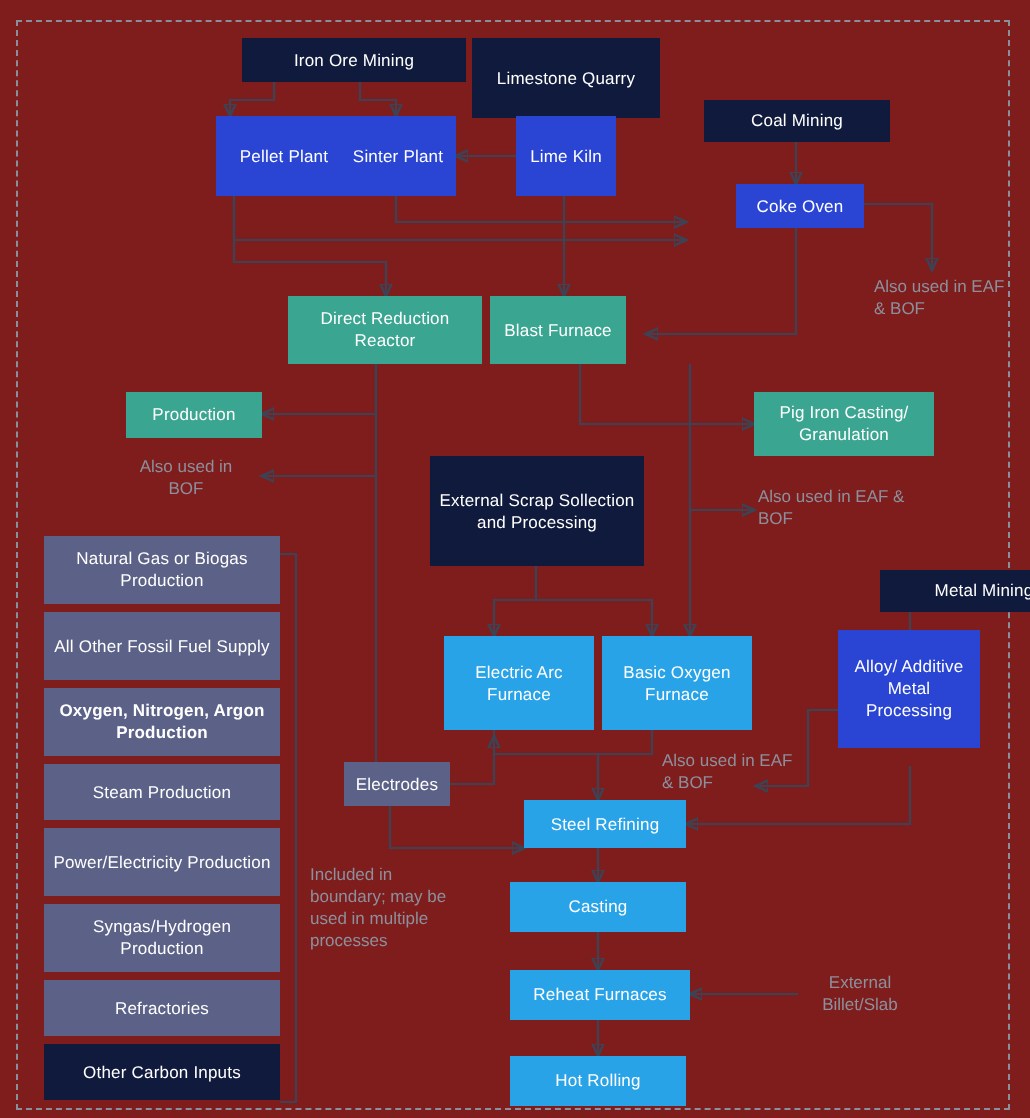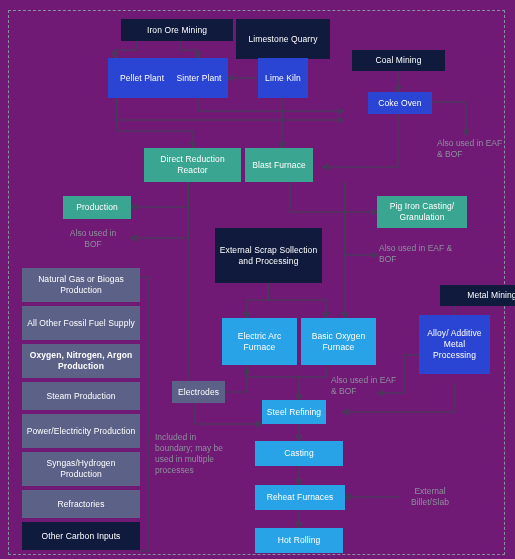--- a/index.html
+++ b/index.html
@@ -8,21 +8,21 @@
     padding: 0;
     background: #ffffff;
   }
   body {
     font-family: "Liberation Sans", sans-serif;
   }
   #canvas {
     position: relative;
     width: 515px;
     height: 559px;
-    background: #701a75;
+    background: #7f1d1d;
     overflow: hidden;
   }
   #boundary {
     position: absolute;
     left: 8px;
     top: 10px;
     width: 497px;
     height: 545px;
     border: 1px dashed #8a8f9e;
     box-sizing: border-box;
@@ -174,21 +174,21 @@
   <div class="node navy" style="left:424px; top:285px; width:104px;  height:21px;margin-left:16px;">Metal Mining</div>
 
   <div class="node royal" style="left:419px; top:315px; width:71px;  height:59px;">Alloy/ Additive Metal Processing</div>
 
   <div class="node lblue" style="left:222px; top:318px; width:75px;  height:47px;">Electric Arc Furnace</div>
 
   <div class="node lblue" style="left:301px; top:318px; width:75px;  height:47px;">Basic Oxygen Furnace</div>
 
   <div class="node gray" style="left:172px; top:381px; width:53px;  height:22px;">Electrodes</div>
 
-  <div class="node lblue" style="left:262px; top:400px; width:64px;  height:24px;">Steel Refining</div>
+  <div class="node lblue" style="left:262px; top:400px; width:81px;  height:24px;">Steel Refining</div>
 
   <div class="node lblue" style="left:255px; top:441px; width:88px;  height:25px;">Casting</div>
 
   <div class="node lblue" style="left:255px; top:485px; width:90px;  height:25px;">Reheat Furnaces</div>
 
   <div class="node lblue" style="left:255px; top:528px; width:88px;  height:25px;">Hot Rolling</div>
 
   <div class="node gray" style="left:22px; top:268px; width:118px; height:34px;">Natural Gas or Biogas Production</div>
 
   <div class="node gray" style="left:22px; top:306px; width:118px; height:34px;">All Other Fossil Fuel Supply</div>

